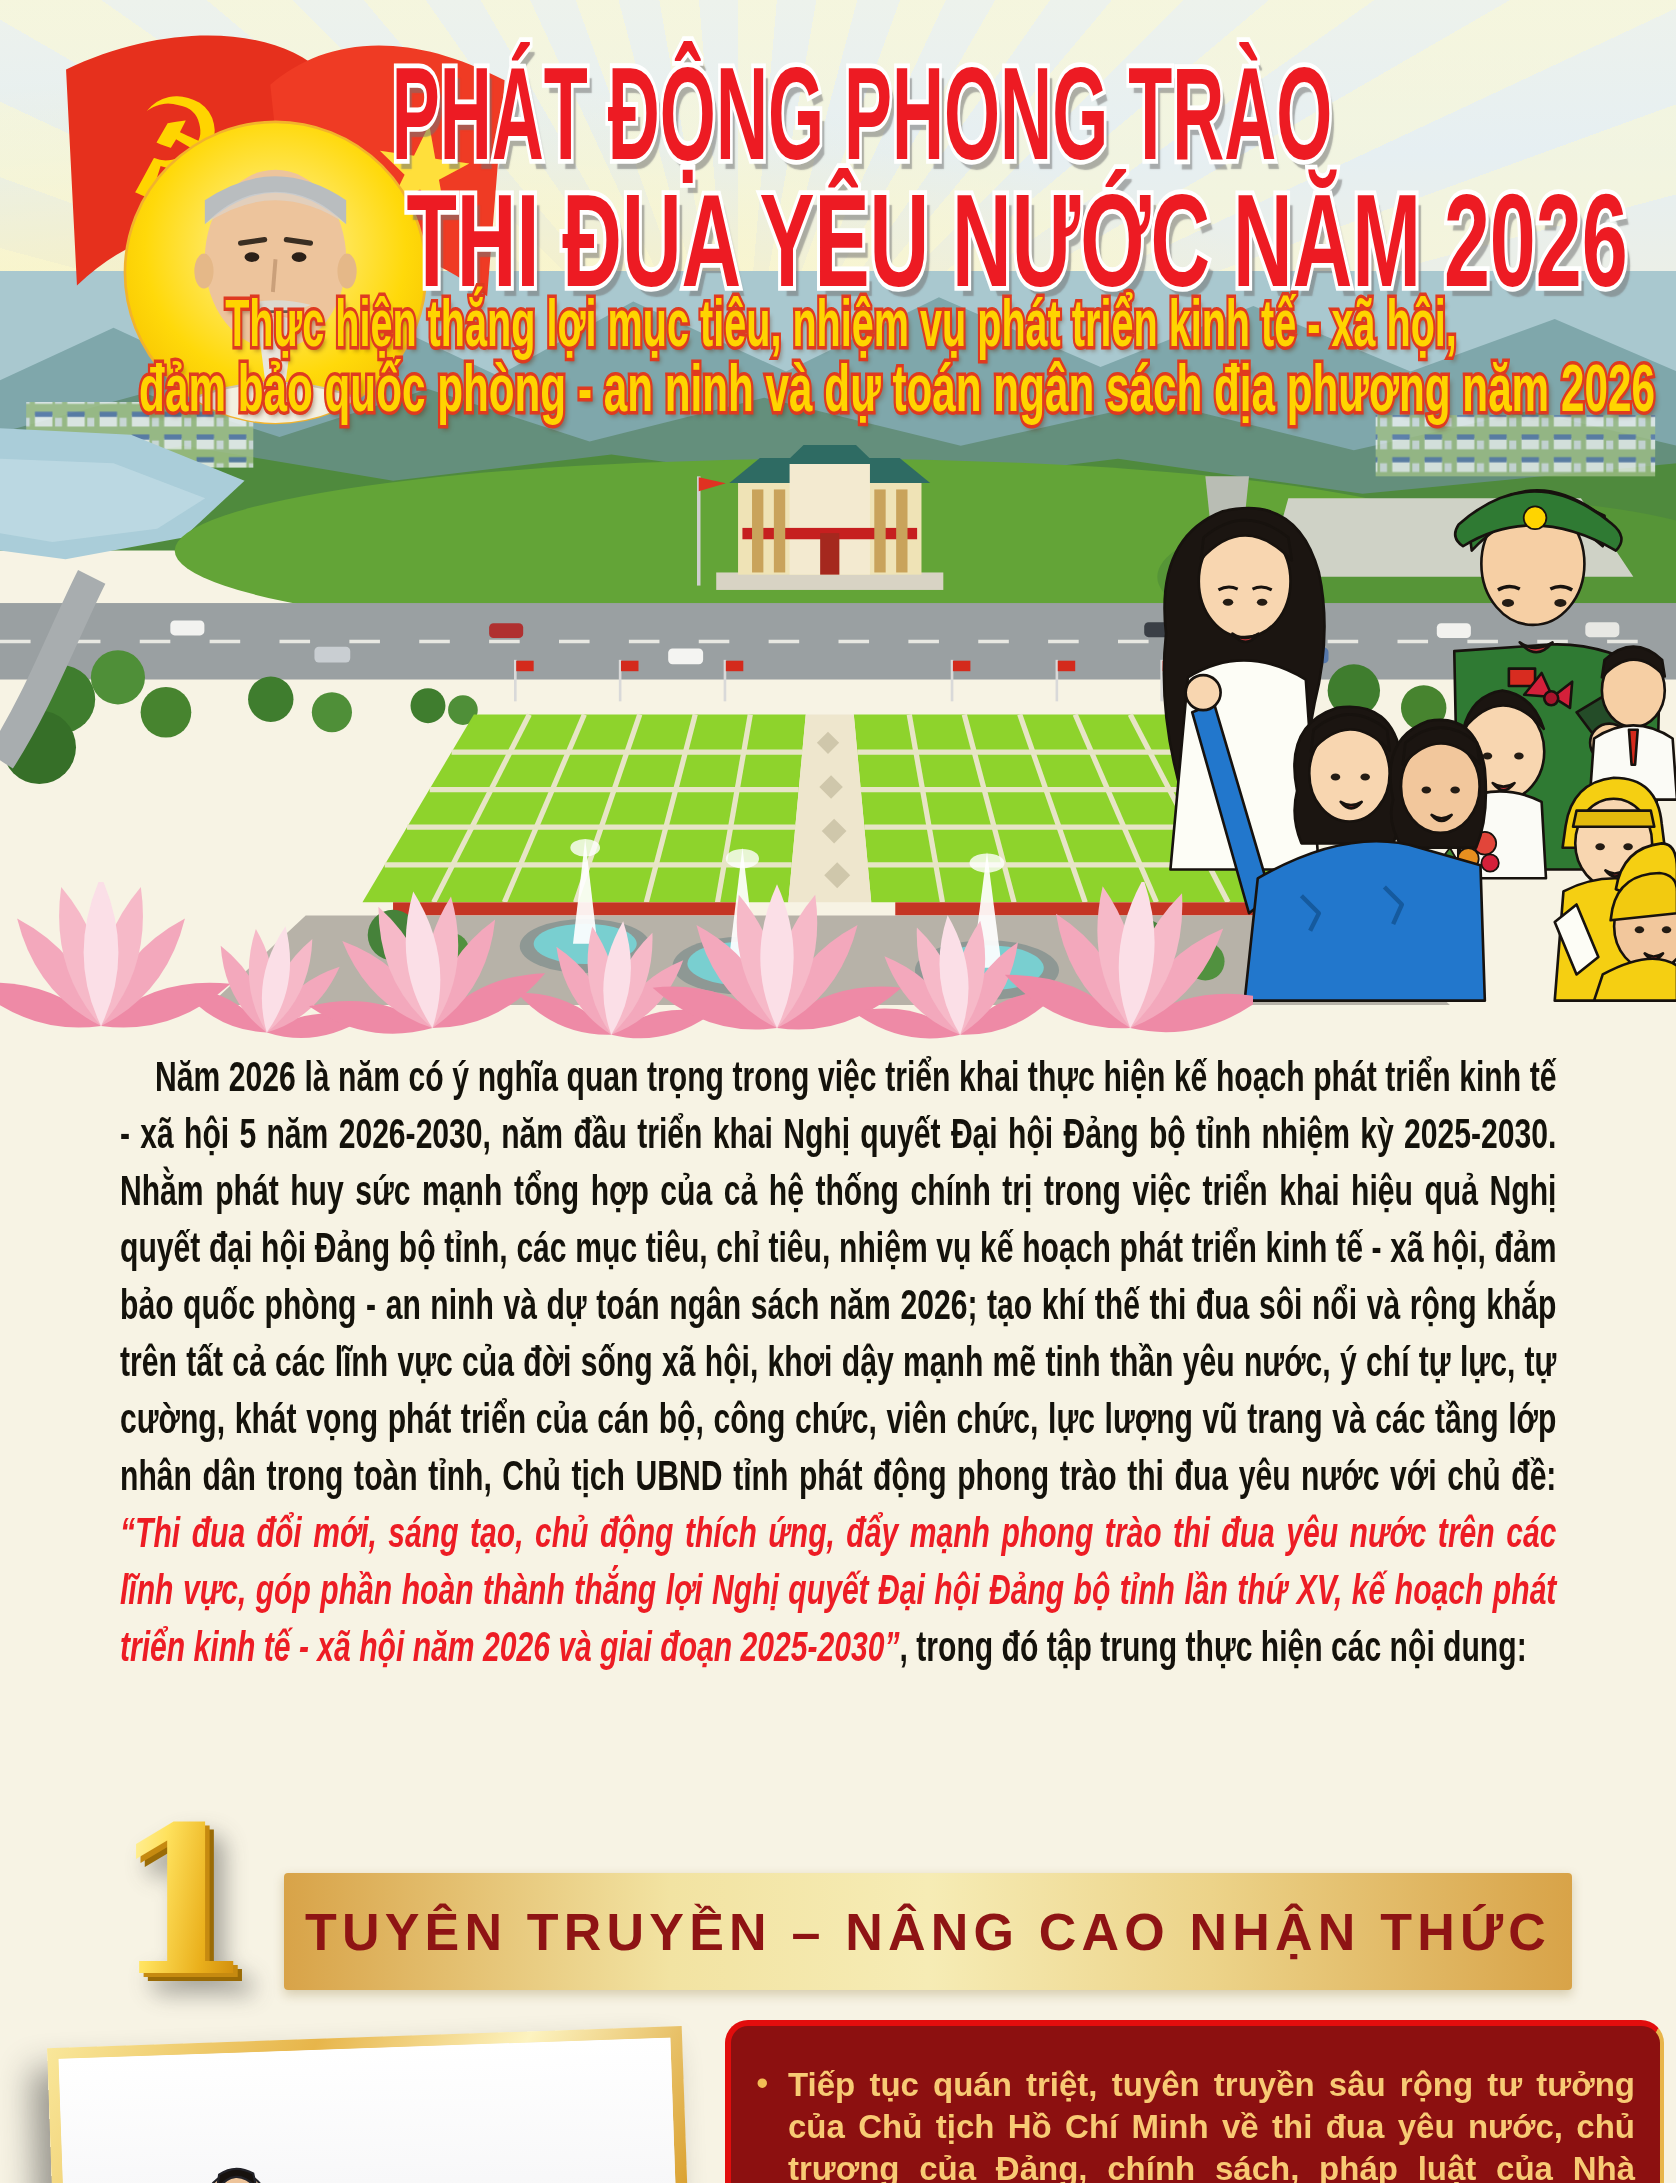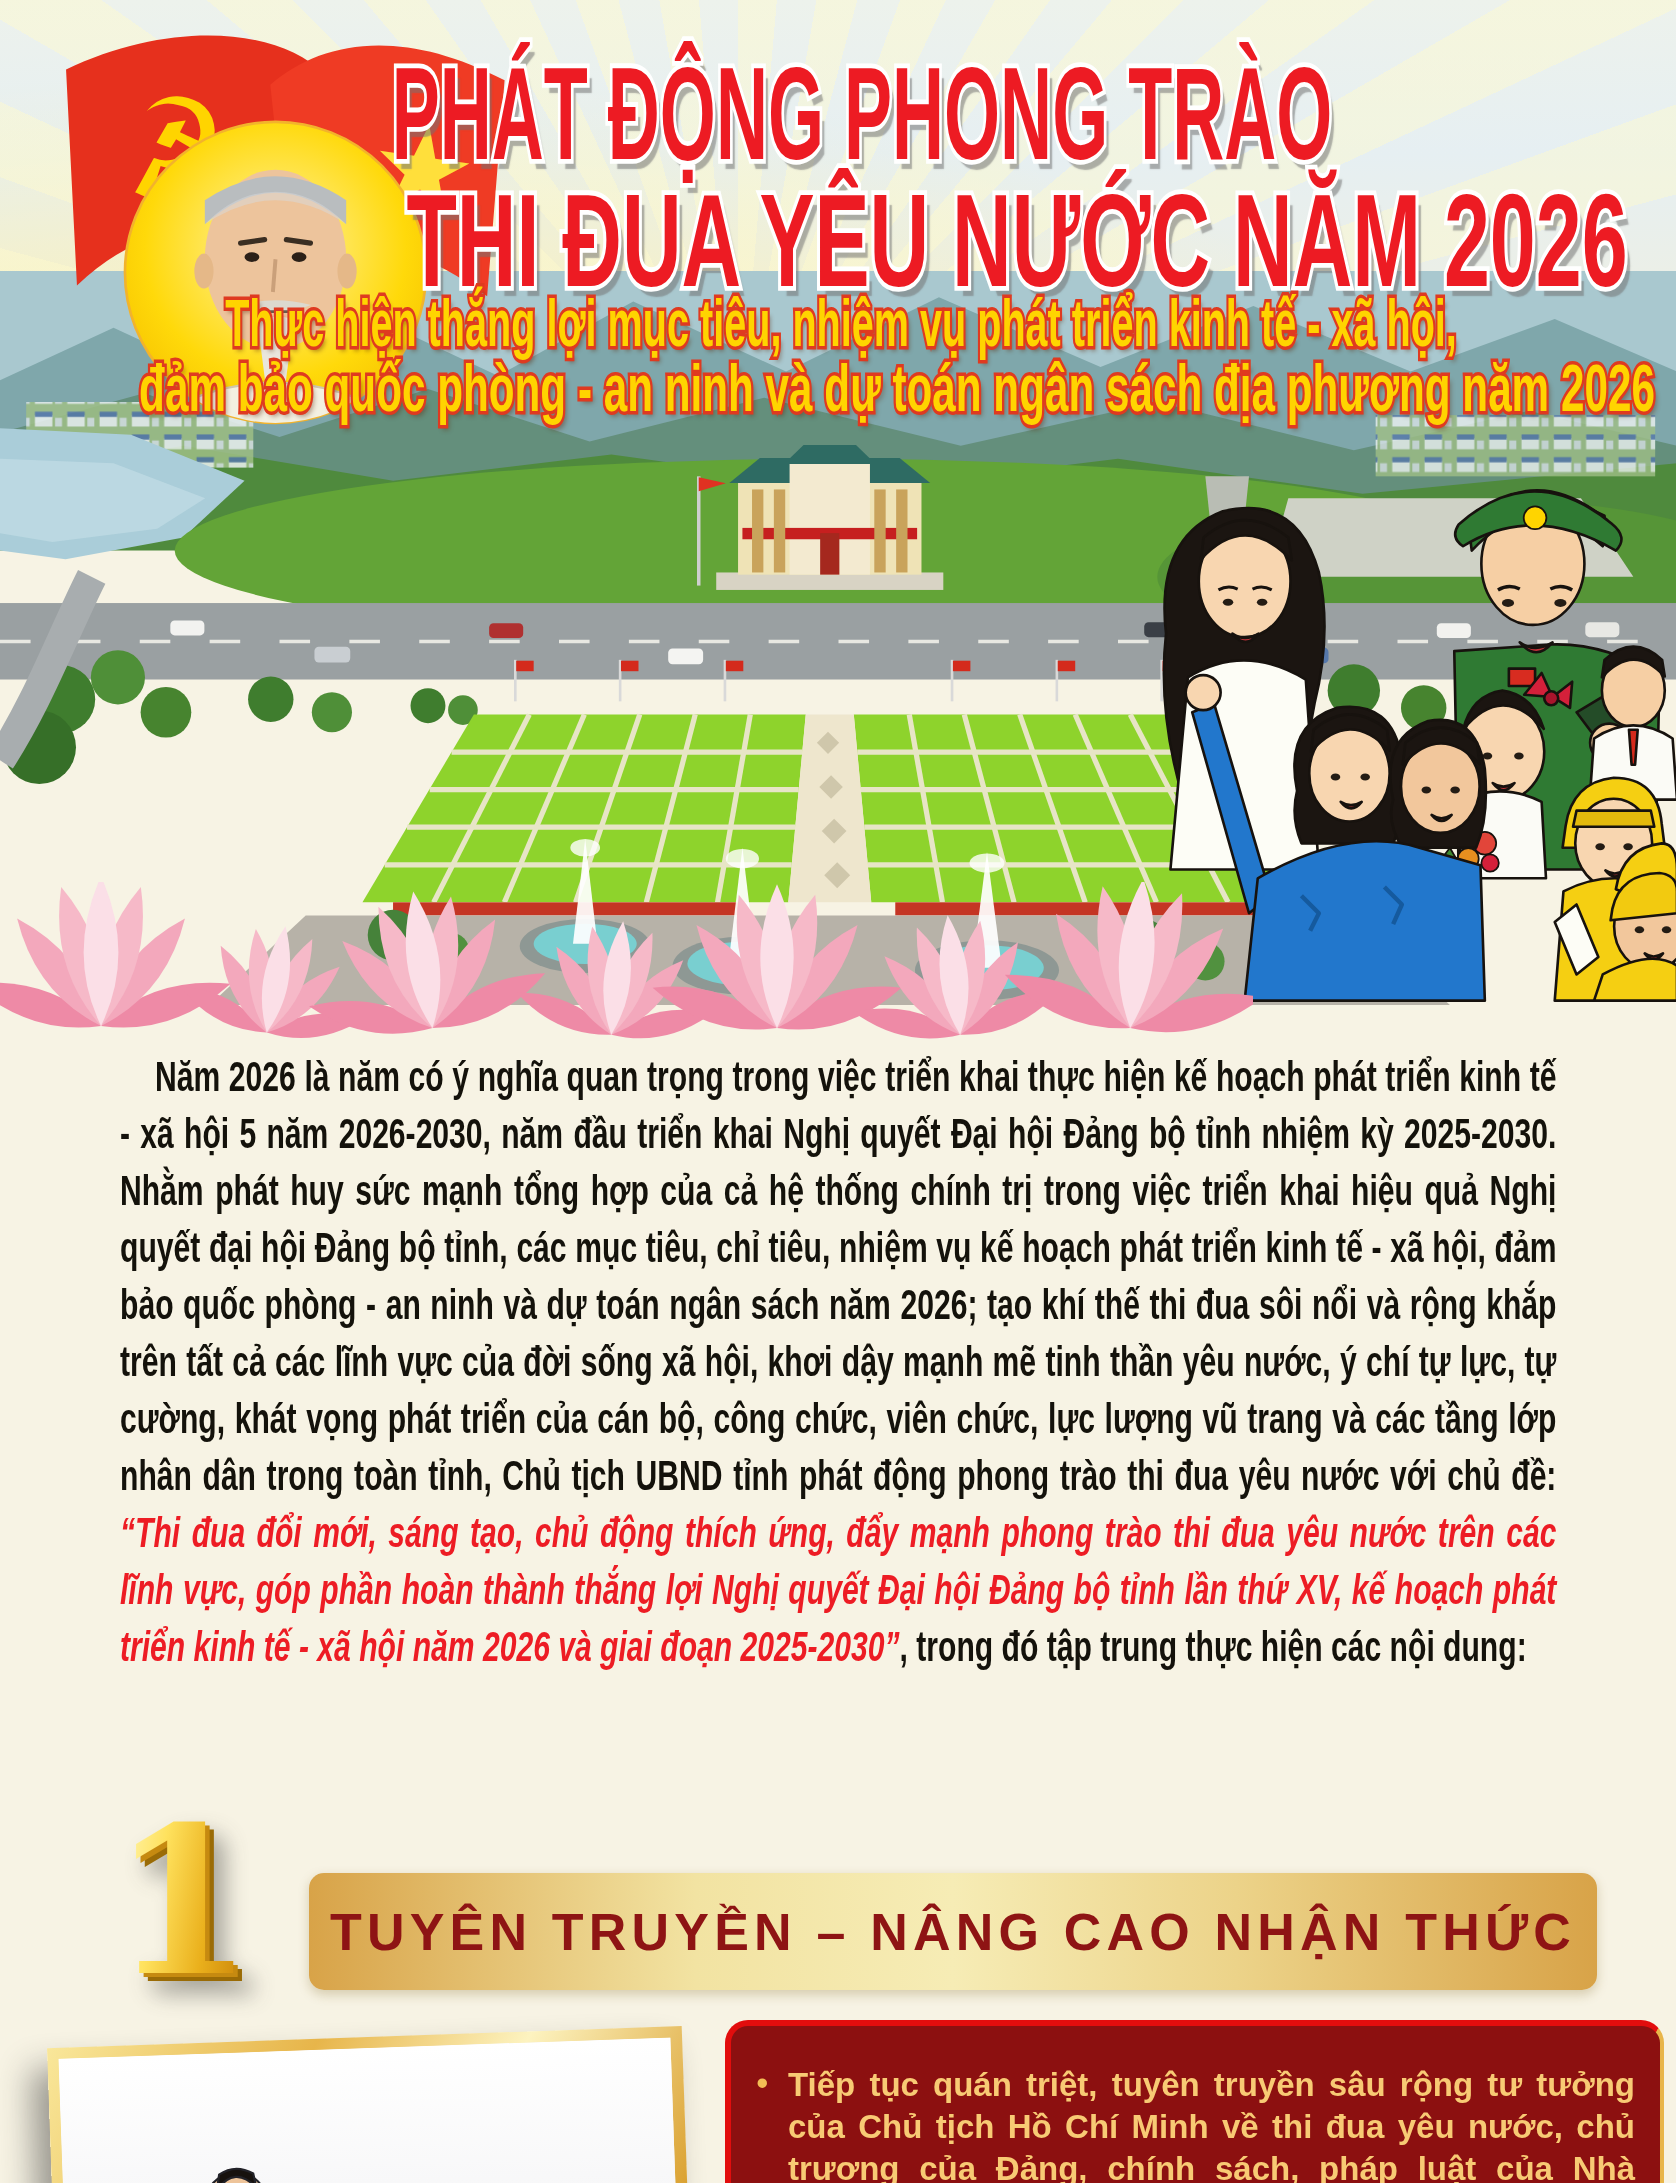--- a/index.html
+++ b/index.html
@@ -40,23 +40,23 @@
     font-size:43px;line-height:57px;font-weight:700;color:#14120b;text-align:justify;text-indent:50px;z-index:2;}
   #intro .quote{color:#ed1c24;font-style:italic;}
 
   
   #num1wrap{left:111px;top:1799px;z-index:3;filter:drop-shadow(11.4px 13px 11.4px rgba(40,40,40,.38));}
   .n3d{position:relative;font-size:205px;font-weight:700;line-height:1;font-family:"DejaVu Serif","Liberation Serif",serif;}
   .n3d .back{position:absolute;left:8.7px;top:7.9px;color:#9a6b06;}
   .n3d .mid{position:absolute;left:4.4px;top:3.9px;color:#c68a10;}
   .n3d .front{position:relative;background:linear-gradient(100deg,#fff8bd 5%,#ffe25e 35%,#eab01c 65%,#c67f07 95%);
     -webkit-background-clip:text;background-clip:text;color:transparent;}
-  #band1{left:284px;top:1873px;width:1288px;height:117px;border-radius:15px;
+  #band1{left:284px;top:1873px;width:1288px;height:117px;border-radius:4px;
     background:linear-gradient(90deg,#d8a348 0%,#f2e3a2 30%,#f6ecb5 50%,#ecd389 72%,#d8a348 100%);
-    box-shadow:0 4.4px 10.5px rgba(120,90,20,.25);display:flex;align-items:center;justify-content:center;z-index:2;margin-left:25px;}
+    box-shadow:0 4.4px 10.5px rgba(120,90,20,.25);display:flex;align-items:center;justify-content:center;z-index:2;}
   #band1 .bt{font-size:52px;font-weight:700;letter-spacing:5.2px;color:#8e1414;}
 
   
   #photocard{left:57px;top:2037px;width:635px;height:581px;transform:rotate(-2deg);transform-origin:50% 50%;
     background:linear-gradient(120deg,#f9e79a,#e7b54a 28%,#fdf3c0 50%,#d99e2b 76%,#f3d57a);
     padding:11.4px;box-sizing:border-box;box-shadow:-16.6px 21px 33px rgba(40,40,40,.45);z-index:2;}
   #photocard svg{width:100%;height:100%;display:block;}
 
   
   #redbox{left:725px;top:2020px;width:939px;height:748px;box-sizing:border-box;border-radius:23px;

